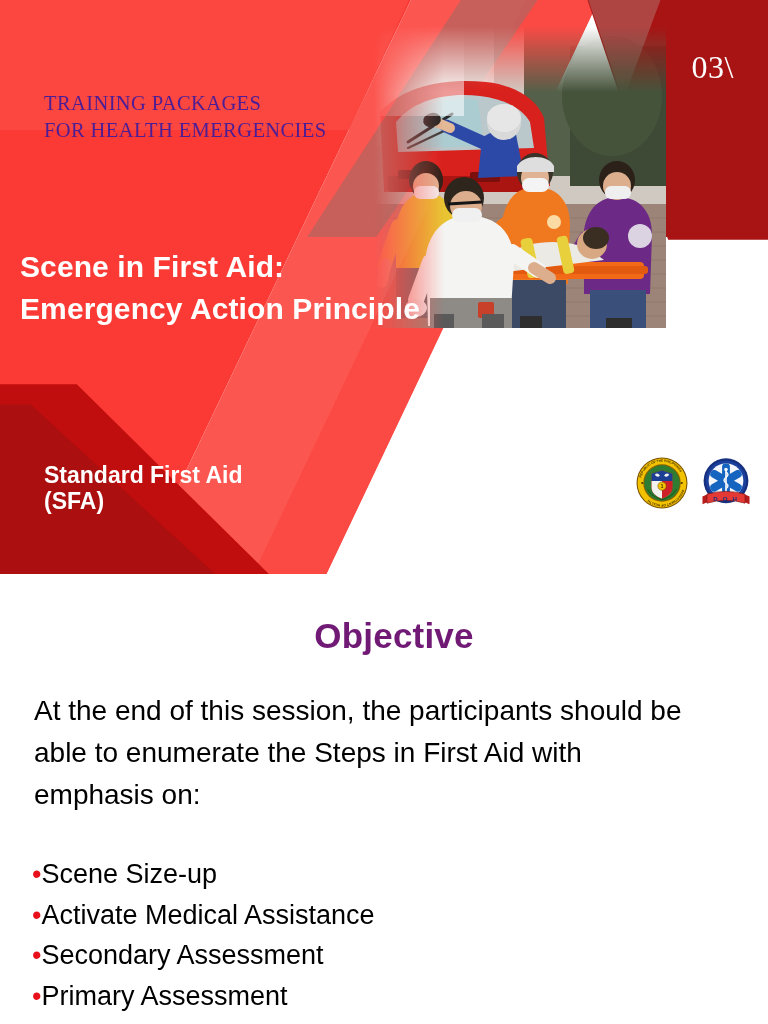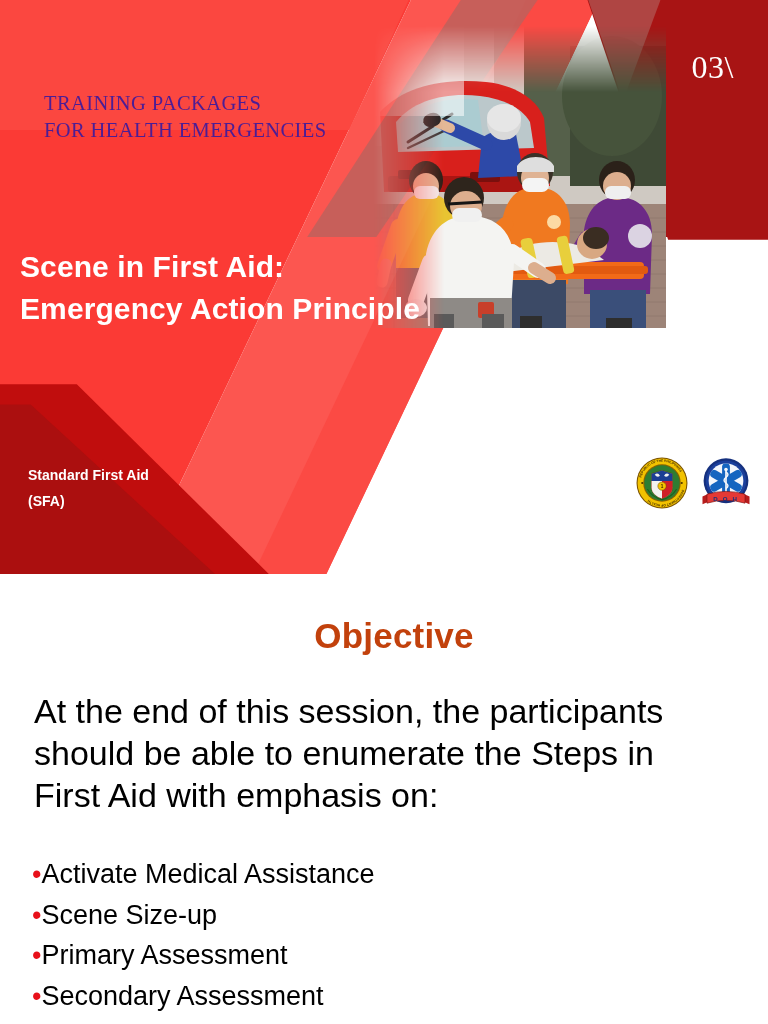--- a/index.html
+++ b/index.html
@@ -173,25 +173,25 @@
     width: 520px;
     color: #ffffff;
     font-size: 30px;
     font-weight: bold;
     line-height: 42px;
     letter-spacing: .1px;
     white-space: pre-line;
   }
   .subtitle {
     position: absolute;
-    left: 28px;
+    left: 44px;
     top: 462px;
     width: 340px;
     color: #ffffff;
-    font-size: 14px;
+    font-size: 23px;
     font-weight: bold;
     line-height: 26px;
     white-space: pre-line;
   }
 
   
   .logos {
     position: absolute;
     right: 14px;
     top: 455px;
@@ -201,33 +201,33 @@
   }
   .logo-doh-seal, .logo-star-life { display:block; }
 
   
   .objective-heading {
     position: absolute;
     left: 0;
     right: 0;
     top: 616px;
     text-align: center;
-    color: #c2410c;
+    color: #701a75;
     font-size: 35px;
     font-weight: bold;
     letter-spacing: .2px;
     padding-left: 20px;
   }
   .objective-para {
     position: absolute;
     left: 34px;
     top: 690px;
     width: 652px;
     color: #000000;
-    font-size: 34px;
+    font-size: 28px;
     line-height: 42px;
   }
   .bullet-list {
     position: absolute;
     left: 32px;
     top: 854px;
     width: 700px;
     list-style: none;
     margin: 0;
     padding: 0;
@@ -450,19 +450,19 @@
       </span>
 
     </div>
   </div>
 
   <div class="objective-heading">Objective</div>
 
   <div class="objective-para">At the end of this session, the participants should be able to enumerate the Steps in First Aid with emphasis on:</div>
 
   <ul class="bullet-list">
+    <li><span class="bullet-dot">•</span><span>Scene Size-up</span></li>
     <li><span class="bullet-dot">•</span><span>Activate Medical Assistance</span></li>
-    <li><span class="bullet-dot">•</span><span>Scene Size-up</span></li>
+    <li><span class="bullet-dot">•</span><span>Secondary Assessment</span></li>
     <li><span class="bullet-dot">•</span><span>Primary Assessment</span></li>
-    <li><span class="bullet-dot">•</span><span>Secondary Assessment</span></li>
   </ul>
 
 </div>
 
 </body></html>

